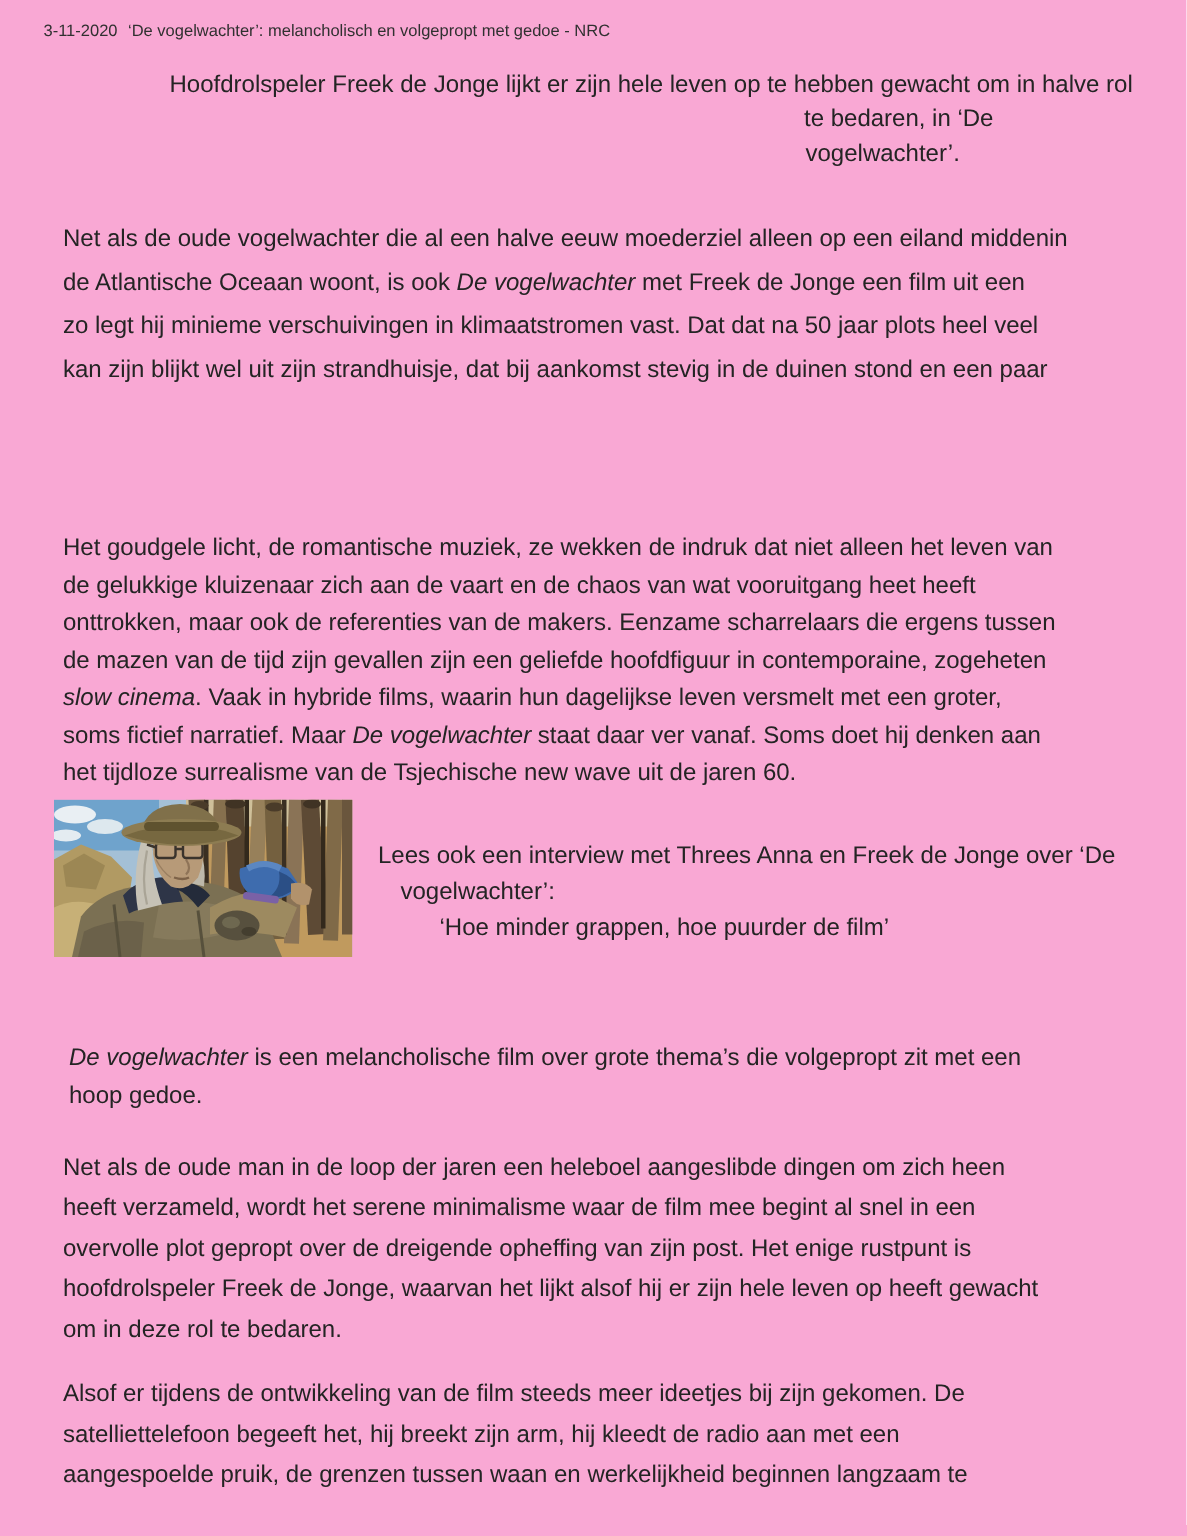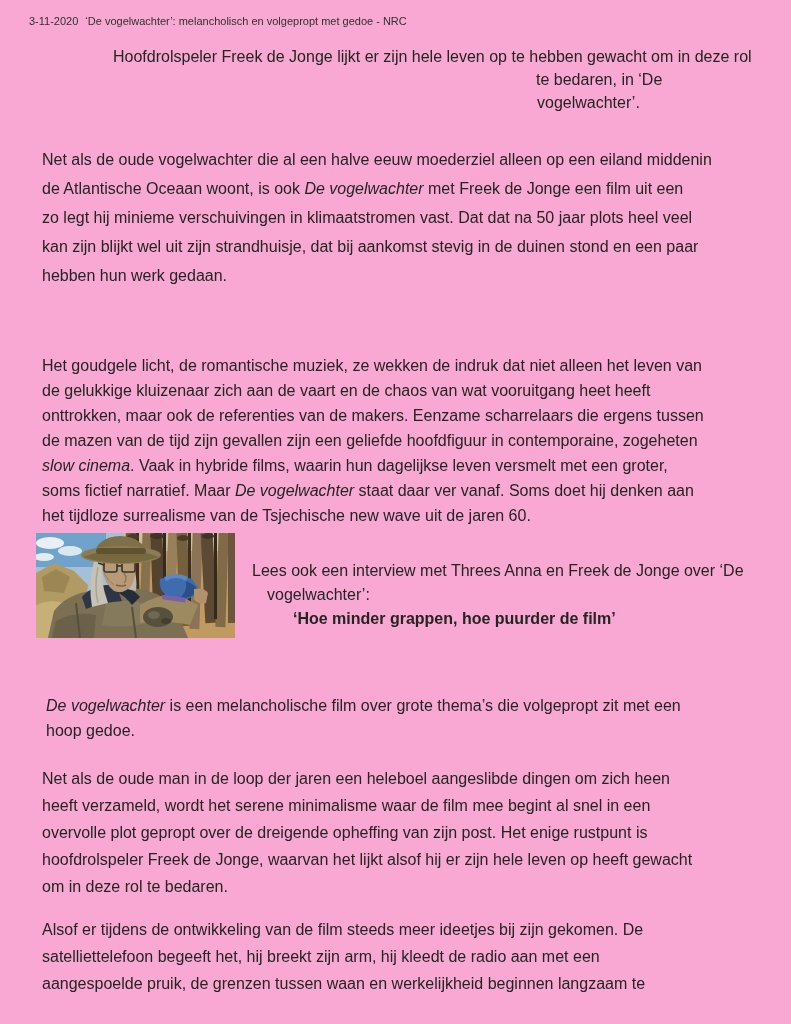--- a/index.html
+++ b/index.html
@@ -22,21 +22,21 @@
   .it{font-style:italic;}
   .intro{top:45px;left:0;line-height:23px;}
   .intro .tline:nth-child(1){margin-left:113px;}
   .intro .tline:nth-child(2){margin-left:536px;}
   .intro .tline:nth-child(3){margin-left:537px;}
   .p1{top:145px;left:42px;line-height:29px;}
   .p2{top:353px;left:42px;line-height:25px;}
   .readalso{top:559px;left:0;line-height:24px;}
   .readalso .tline:nth-child(1){margin-left:252px;}
   .readalso .tline:nth-child(2){margin-left:267px;}
-  .readalso .tline:nth-child(3){margin-left:293px;font-weight:bold;}
+  .readalso .tline:nth-child(3){margin-left:293px;}
   .p3{top:693px;left:46px;line-height:25px;}
   .p4{top:765px;left:42px;line-height:27px;}
   .p5{top:916px;left:42px;line-height:27px;}
   .still{
     position:absolute;top:533px;left:36px;
     width:199px;height:105px;margin:0;
     overflow:hidden;
   }
   .still svg{display:block;width:199px;height:105px;}
 </style>
@@ -44,31 +44,30 @@
 <body>
 
 <div class="page">
 
   <div class="header">
     <span>3-11-2020</span>
     <span>‘De vogelwachter’: melancholisch en volgepropt met gedoe - NRC</span>
   </div>
 
   <div class="tblock intro">
-      <div class="tline"><span>Hoofdrolspeler Freek de Jonge lijkt er zijn hele leven op te hebben gewacht om in deze rol</span></div>
+      <div class="tline"><span>Hoofdrolspeler Freek de Jonge lijkt er zijn hele leven op te hebben gewacht om in halve rol</span></div>
       <div class="tline"><span>te bedaren, in ‘De</span></div>
       <div class="tline"><span>vogelwachter’.</span></div>
     </div>
 
   <div class="tblock p1">
       <div class="tline"><span>Net als de oude vogelwachter die al een halve eeuw moederziel alleen op een eiland middenin</span></div>
       <div class="tline"><span>de Atlantische Oceaan woont, is ook </span><span class="it">De vogelwachter</span><span> met Freek de Jonge een film uit een</span></div>
       <div class="tline"><span>zo legt hij minieme verschuivingen in klimaatstromen vast. Dat dat na 50 jaar plots heel veel</span></div>
       <div class="tline"><span>kan zijn blijkt wel uit zijn strandhuisje, dat bij aankomst stevig in de duinen stond en een paar</span></div>
-      <div class="tline"><span>hebben hun werk gedaan.</span></div>
     </div>
 
   <div class="tblock p2">
       <div class="tline"><span>Het goudgele licht, de romantische muziek, ze wekken de indruk dat niet alleen het leven van</span></div>
       <div class="tline"><span>de gelukkige kluizenaar zich aan de vaart en de chaos van wat vooruitgang heet heeft</span></div>
       <div class="tline"><span>onttrokken, maar ook de referenties van de makers. Eenzame scharrelaars die ergens tussen</span></div>
       <div class="tline"><span>de mazen van de tijd zijn gevallen zijn een geliefde hoofdfiguur in contemporaine, zogeheten</span></div>
       <div class="tline"><span class="it">slow cinema</span><span>. Vaak in hybride films, waarin hun dagelijkse leven versmelt met een groter,</span></div>
       <div class="tline"><span>soms fictief narratief. Maar </span><span class="it">De vogelwachter</span><span> staat daar ver vanaf. Soms doet hij denken aan</span></div>
       <div class="tline"><span>het tijdloze surrealisme van de Tsjechische new wave uit de jaren 60.</span></div>

